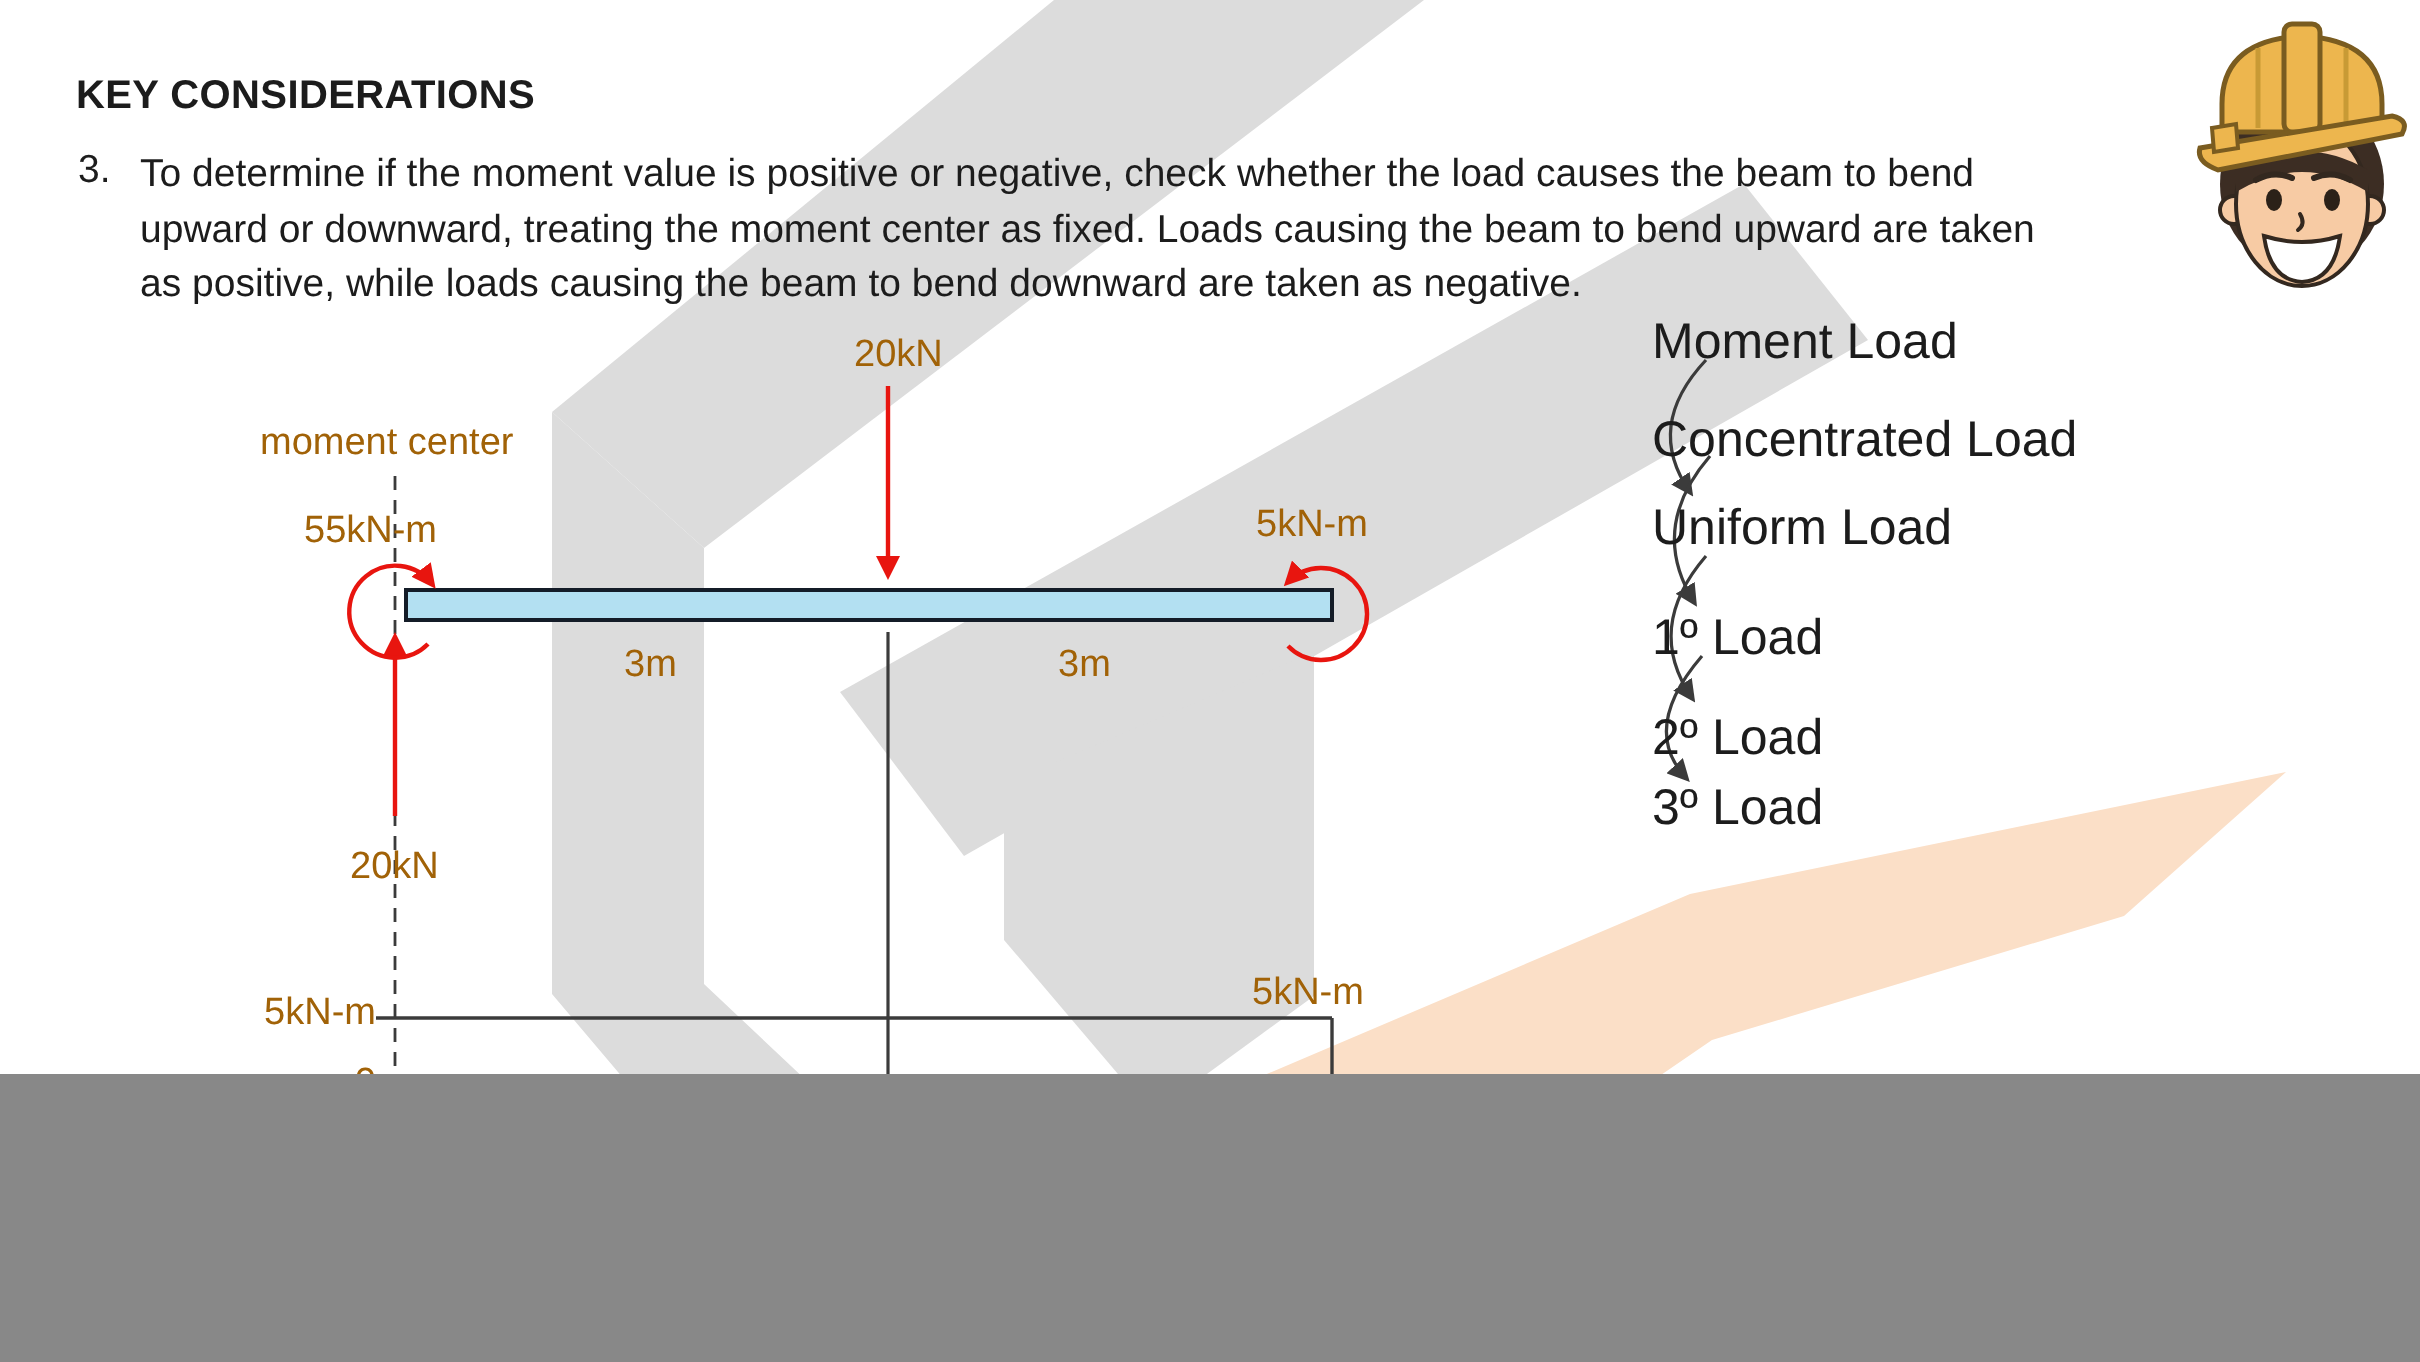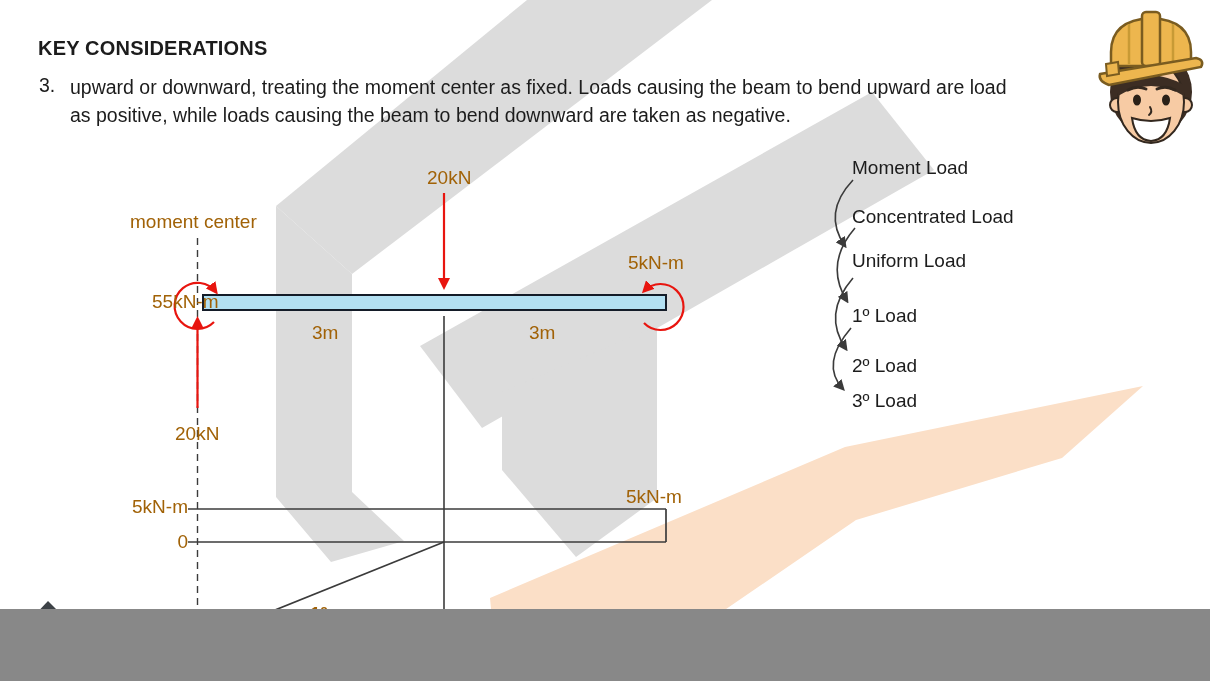--- a/index.html
+++ b/index.html
@@ -1,26 +1,26 @@
 <!DOCTYPE html>
 <html><head>
 <meta charset="utf-8">
 <style>
   html,body { margin:0; padding:0; background:#888; }
   .canvas {
-    position:relative; width:1210px; height:609px; background:#ffffff;
+    position:relative; width:1210px; height:537px; background:#ffffff;
     overflow:hidden; font-family:"Liberation Sans", sans-serif; color:#1c1c1c;
   }
   svg.overlay { position:absolute; left:0; top:0; width:1210px; height:681px; z-index:1; }
   .lbl { position:absolute; z-index:2; font-size:19px; line-height:1.15; white-space:nowrap; color:#a16207; }
   .title { position:absolute; left:38px; top:37px; z-index:2; font-size:20px; font-weight:700; letter-spacing:0.2px; }
   .item-number { position:absolute; left:39px; top:74px; z-index:2; font-size:19.5px; }
   .body-text { position:absolute; left:70px; top:74px; z-index:2; font-size:19.5px; line-height:27.5px; }
   .note { position:absolute; left:810px; top:452px; z-index:2; font-size:19.5px; font-weight:700; line-height:27px; }
-  .load-item { position:absolute; left:852px; z-index:2; font-size:19px; }
+  .load-item { position:absolute; left:826px; z-index:2; font-size:25px; }
   .right-align { text-align:right; width:70px; }
   .logo-word { position:absolute; left:48px; top:600px; z-index:2; font-size:50px; letter-spacing:-2px; color:#3d4247;text-align:right; }
   .logo-sub { position:absolute; left:58px; top:661px; z-index:2; font-size:10px; letter-spacing:4px; color:#8d9298; }
 </style>
 </head>
 <body>
 
 <div class="canvas">
 
   <svg class="overlay" viewBox="0 0 1210 681">
@@ -88,26 +88,27 @@
       <ellipse cx="1137" cy="100" rx="4" ry="5.5" fill="#2b2118"></ellipse>
       <ellipse cx="1166" cy="100" rx="4" ry="5.5" fill="#2b2118"></ellipse>
       <path d="M1150,107 q3,5 -1,8" stroke="#33281f" stroke-width="2" fill="none" stroke-linecap="round"></path>
       <path d="M1132,118 Q1151,124 1170,118 Q1167,140 1151,141 Q1135,140 1132,118 Z" fill="#ffffff" stroke="#33281f" stroke-width="2"></path>
     </g>
   </svg>
 
   <div class="title">KEY CONSIDERATIONS</div>
   <div class="item-number">3.</div>
   <div class="body-text">
-    <div>upward or downward, treating the moment center as fixed. Loads causing the beam to bend upward are load</div>
+    <div>To determine if the moment value is positive or negative, check whether the load causes the beam to bend</div>
+    <div>upward or downward, treating the moment center as fixed. Loads causing the beam to bend upward are taken</div>
     <div>as positive, while loads causing the beam to bend downward are taken as negative.</div>
   </div>
 
   <div class="lbl" style="left:130px; top:211px;">moment center</div>
-  <div class="lbl" style="left:152px; top:255px;margin-top:36px;">55kN-m</div>
+  <div class="lbl" style="left:152px; top:255px;">55kN-m</div>
   <div class="lbl" style="left:427px; top:167px;">20kN</div>
   <div class="lbl" style="left:628px; top:252px;">5kN-m</div>
   <div class="lbl" style="left:312px; top:322px;">3m</div>
   <div class="lbl" style="left:529px; top:322px;">3m</div>
   <div class="lbl" style="left:175px; top:423px;">20kN</div>
 
   <div class="lbl right-align" style="left:118px; top:496px;">5kN-m</div>
   <div class="lbl right-align" style="left:118px; top:531px;">0</div>
   <div class="lbl" style="left:626px; top:486px;">5kN-m</div>
   <div class="lbl" style="left:310px; top:603px;font-weight:bold;">1º</div>

